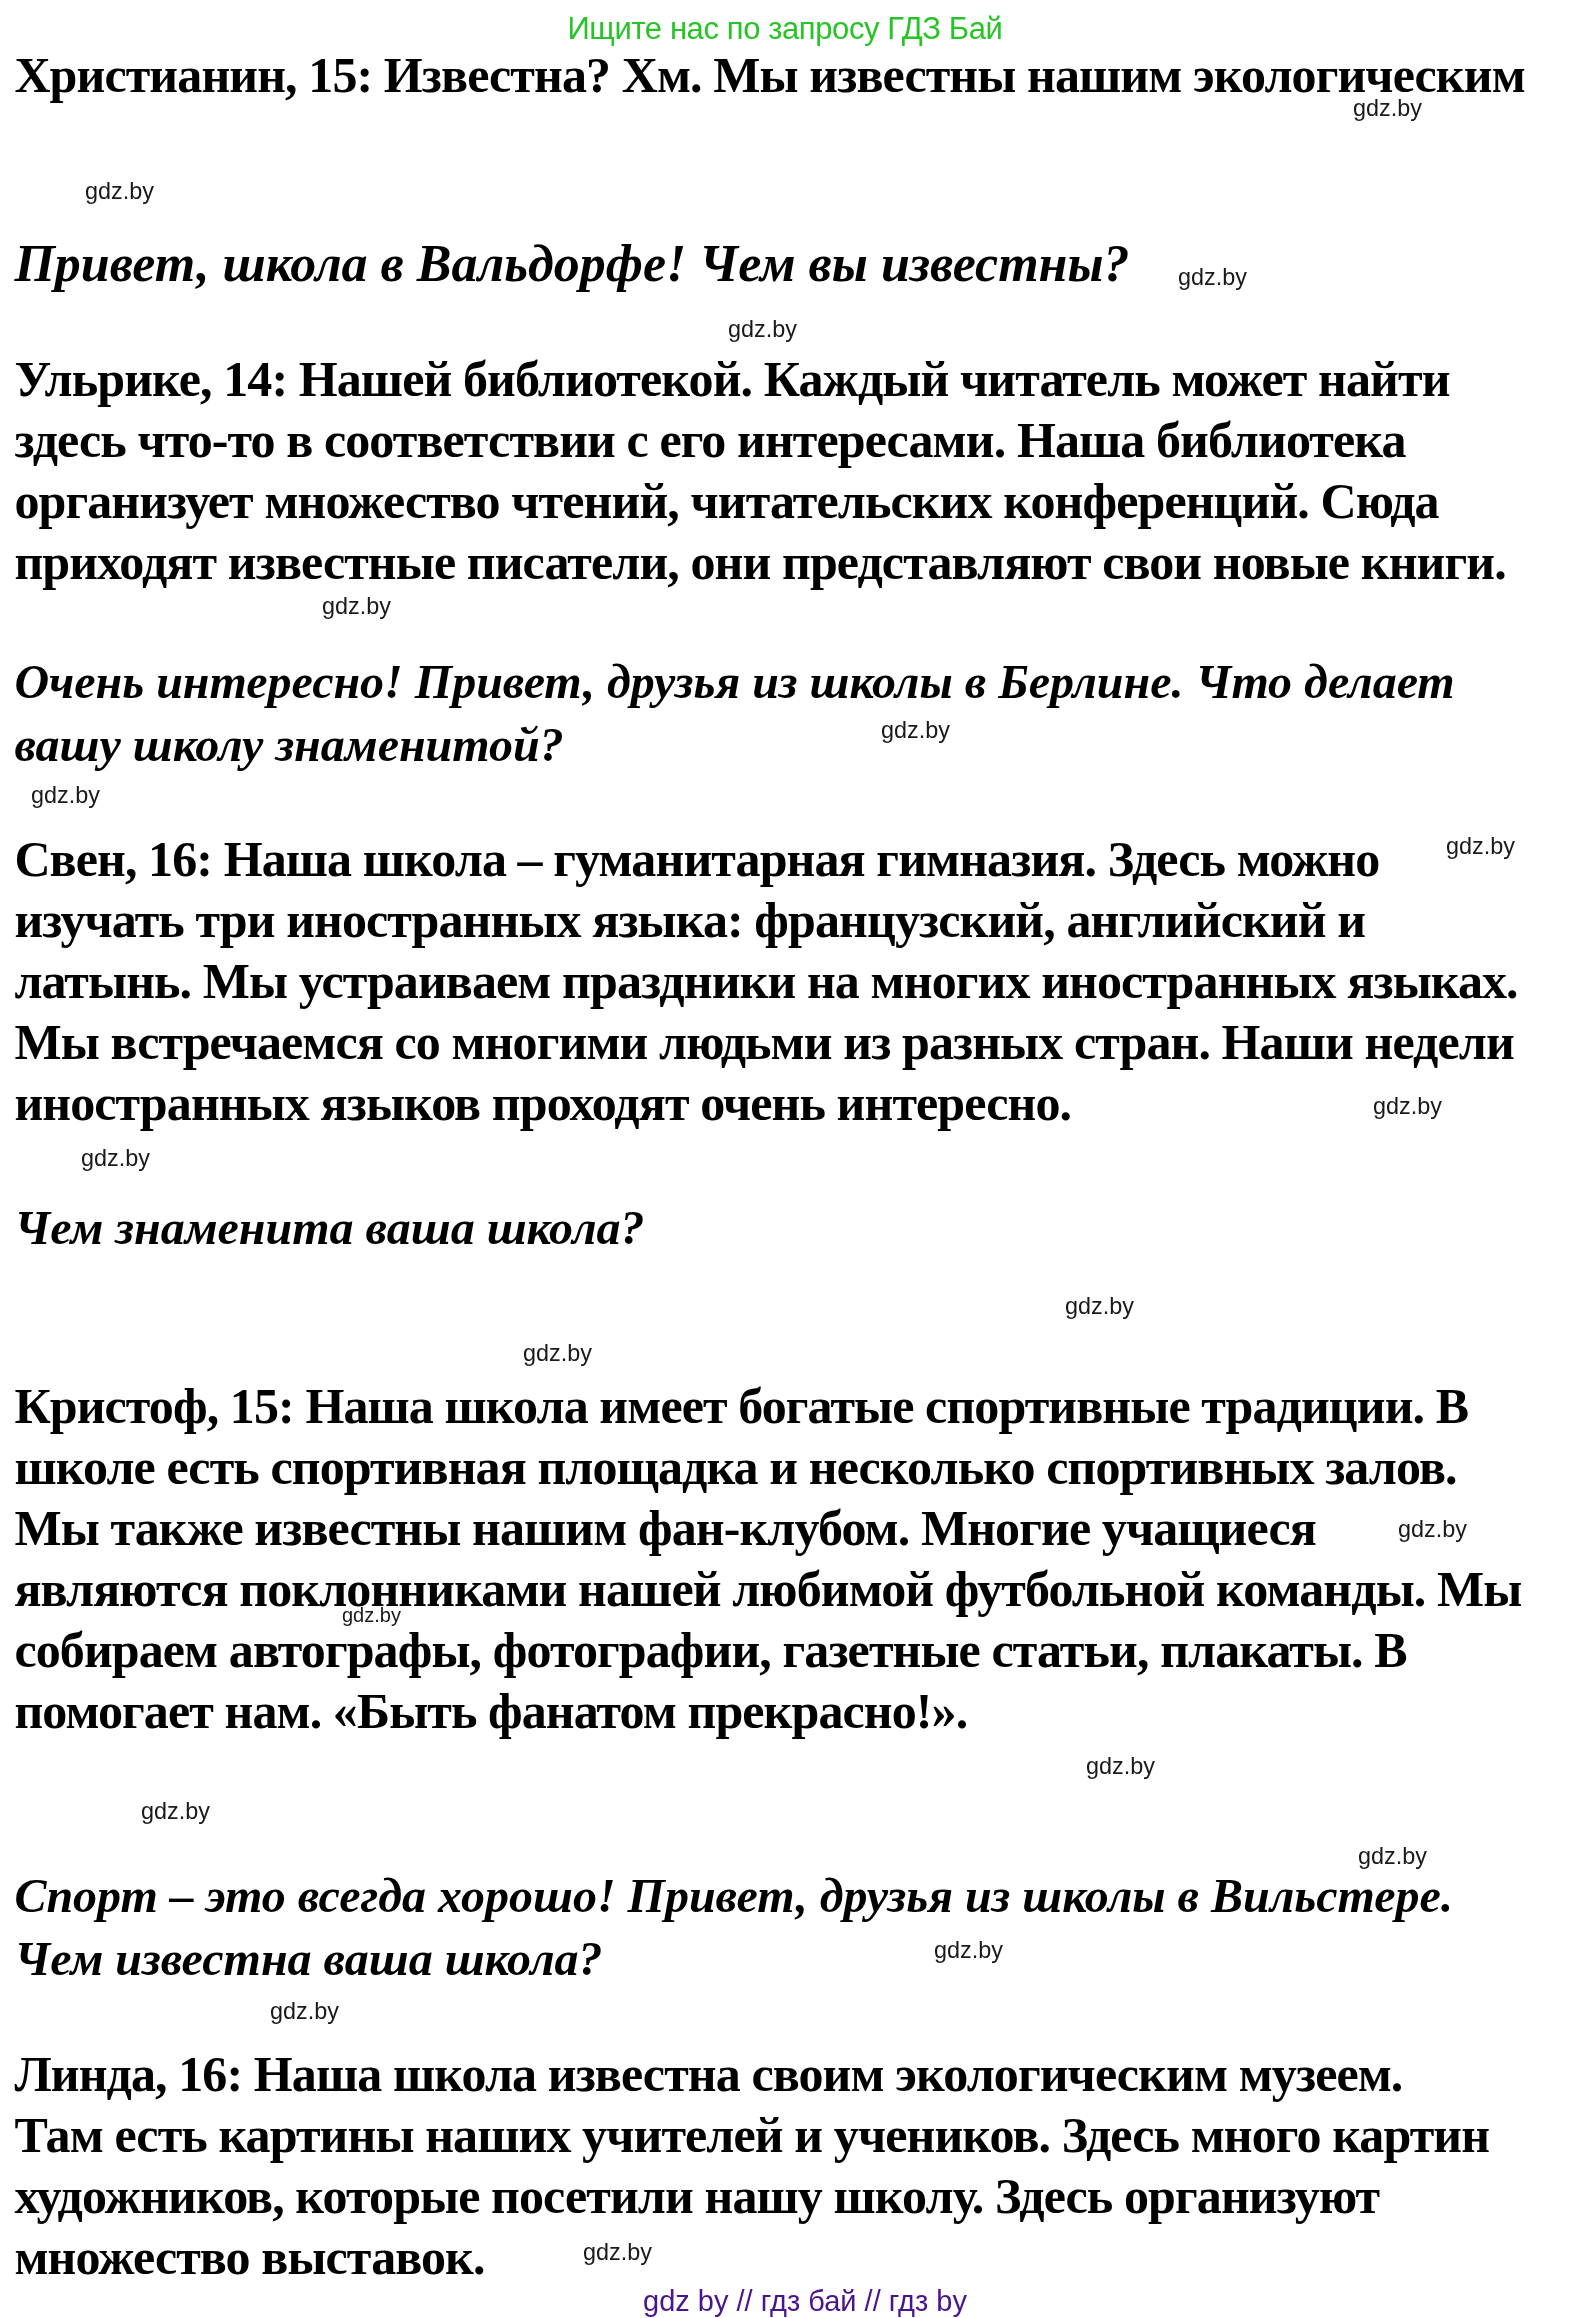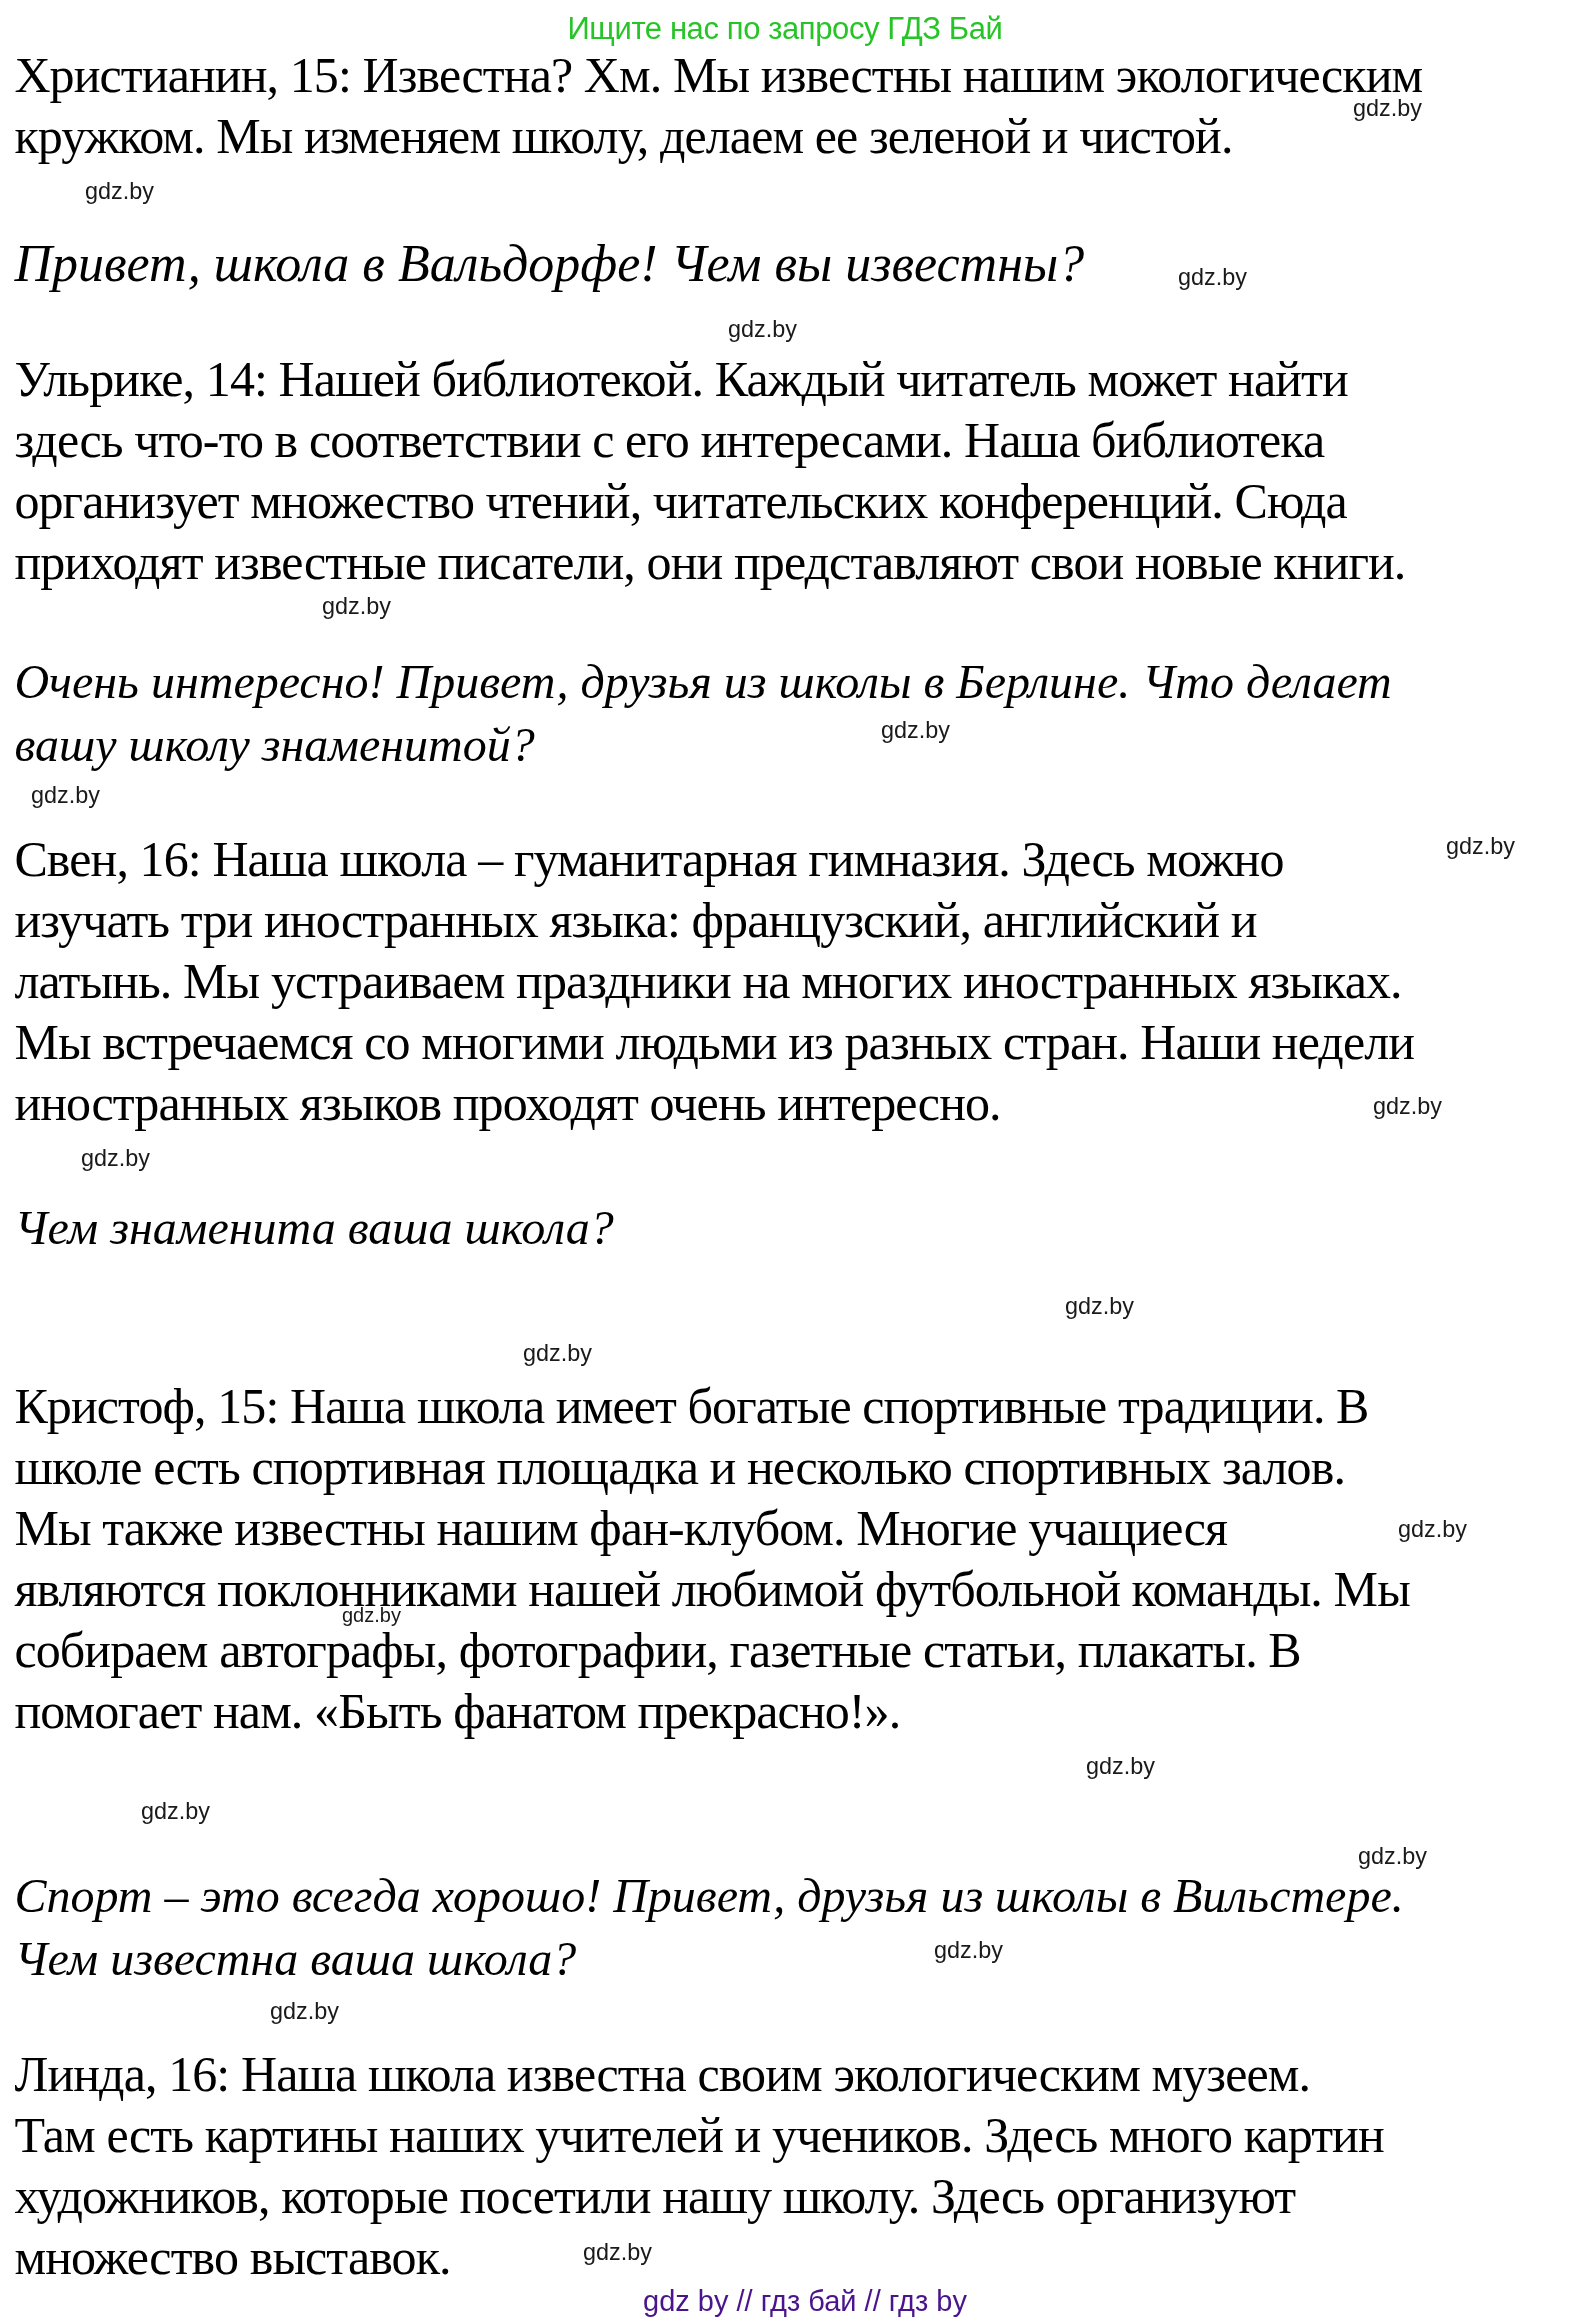--- a/index.html
+++ b/index.html
@@ -23,20 +23,21 @@
     color: #27c427;
   }
   .para {
     position: absolute;
     left: 14.4px;
     color: #000000;
     font-size: 50px;
     line-height: 61px;
     letter-spacing: -0.9px;
     white-space: nowrap;
+    font-weight: bold;
   }
   .para .line { display: block; }
   .para.q {
     font-style: italic;
     font-size: 48px;
     line-height: 63px;
     letter-spacing: 0;
   }
   .para.q-large { font-size: 52px; }
   .wm {
@@ -62,21 +63,20 @@
 </style>
 </head>
 <body>
 
 <div class="page">
 
   <div class="header">Ищите нас по запросу ГДЗ Бай</div>
 
   <div class="para" style="top:45px">
     <span class="line">Христианин, 15: Известна? Хм. Мы известны нашим экологическим</span>
-    <span class="line">кружком. Мы изменяем школу, делаем ее зеленой и чистой.</span>
   </div>
   <span class="wm" style="left:1353px; top:95px">gdz.by</span>
   <span class="wm" style="left:85px; top:178px">gdz.by</span>
 
   <div class="para q q-large" style="top:232px">
     <span class="line">Привет, школа в Вальдорфе! Чем вы известны?</span>
   </div>
   <span class="wm" style="left:1178px; top:264px">gdz.by</span>
   <span class="wm" style="left:728px; top:316px">gdz.by</span>
 

